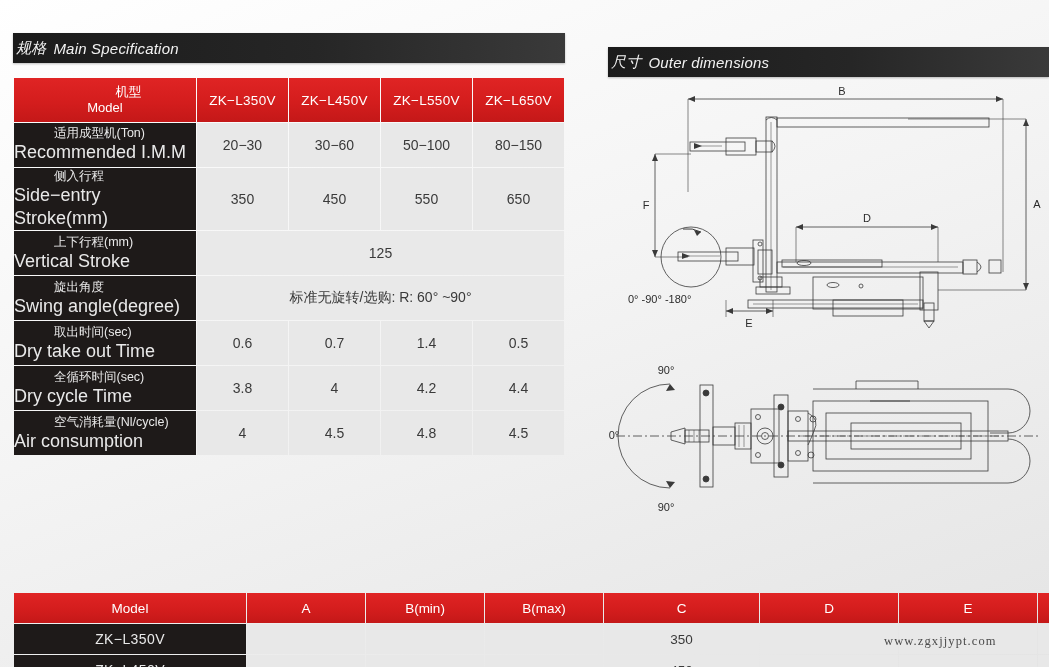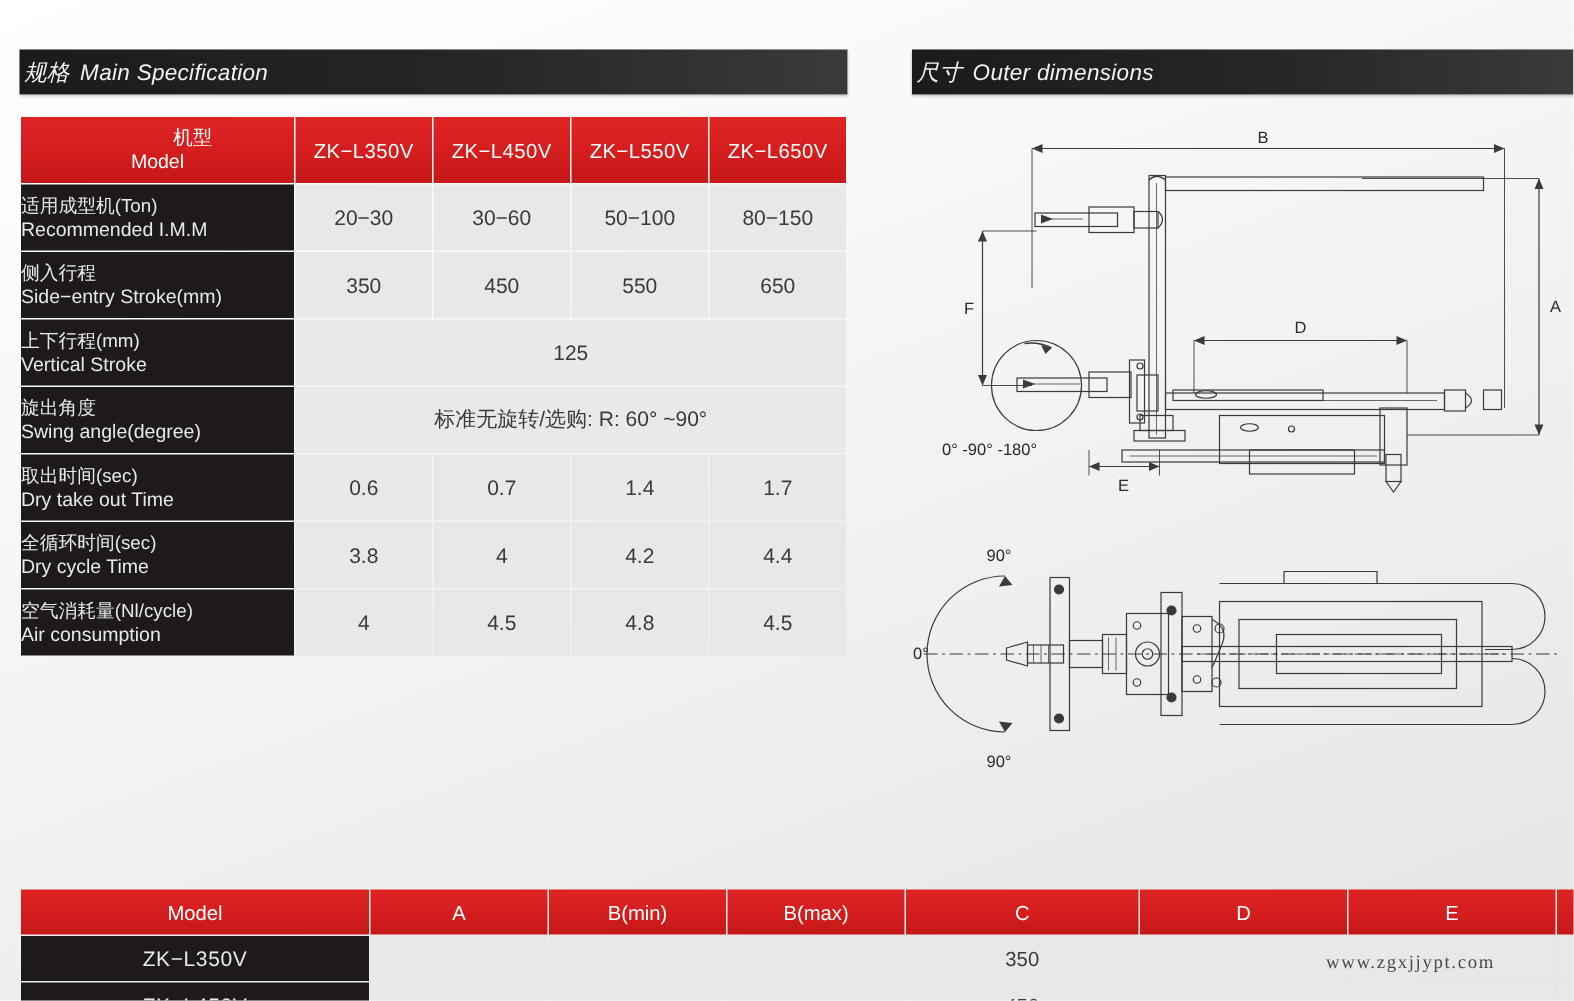--- a/index.html
+++ b/index.html
@@ -16,21 +16,21 @@
     color:#f2f2f2;display:flex;align-items:center;
     padding-left:3px;box-sizing:border-box;
     font-size:15px;letter-spacing:.2px;
     box-shadow:0 1px 2px rgba(0,0,0,.25);
     font-style:italic;
   }
   .sec-bar .cn{font-size:15px;margin-right:7px;}
   .sec-bar .en{font-size:15px;}
 
   #bar-spec{left:13px;top:33px;width:552px;}
-  #bar-dim{left:608px;top:33px;width:441px;}
+  #bar-dim{left:608px;top:47px;width:441px;}
 
   
   #spec-table{
     position:absolute;left:13px;top:77px;width:552px;
     border-collapse:separate;border-spacing:1px;
     table-layout:fixed;
   }
   #spec-table td,#spec-table th{padding:0;margin:0;}
 
   .hd-model{
@@ -44,22 +44,22 @@
     background:linear-gradient(180deg,#e02424 0%,#d41d1d 55%,#c41818 100%);
     color:#fff;text-align:center;vertical-align:middle;
     height:44px;font-size:13.5px;letter-spacing:.3px;
   }
 
   .rowlabel{
     background:#1e1a19;color:#e9e9e9;
     height:44px;vertical-align:middle;
     padding-left:9px;line-height:1.28;
   }
-  .rowlabel .cn{display:block;font-size:12.5px;}
-  .rowlabel .en{display:block;font-size:13px;}
+  .rowlabel .cn{display:block;font-size:12.5px;margin-left:40px;}
+  .rowlabel .en{display:block;font-size:18px;}
 
   .val{
     background:#e8e8e8;color:#3a3a3a;
     text-align:center;vertical-align:middle;
     height:44px;font-size:14px;
   }
   .val.merged{background:#e9e9e9;}
 
   
   #dim-table{
@@ -170,21 +170,21 @@
 
 
     <tr>
       <td class="rowlabel">
         <span class="cn">取出时间(sec)</span>
         <span class="en">Dry take out Time</span>
       </td>
       <td class="val">0.6</td>
       <td class="val">0.7</td>
       <td class="val">1.4</td>
-      <td class="val">1.7</td>
+      <td class="val">0.5</td>
     </tr>
 
     <tr>
       <td class="rowlabel">
         <span class="cn">全循环时间(sec)</span>
         <span class="en">Dry cycle Time</span>
       </td>
       <td class="val">3.8</td>
       <td class="val">4</td>
       <td class="val">4.2</td>

